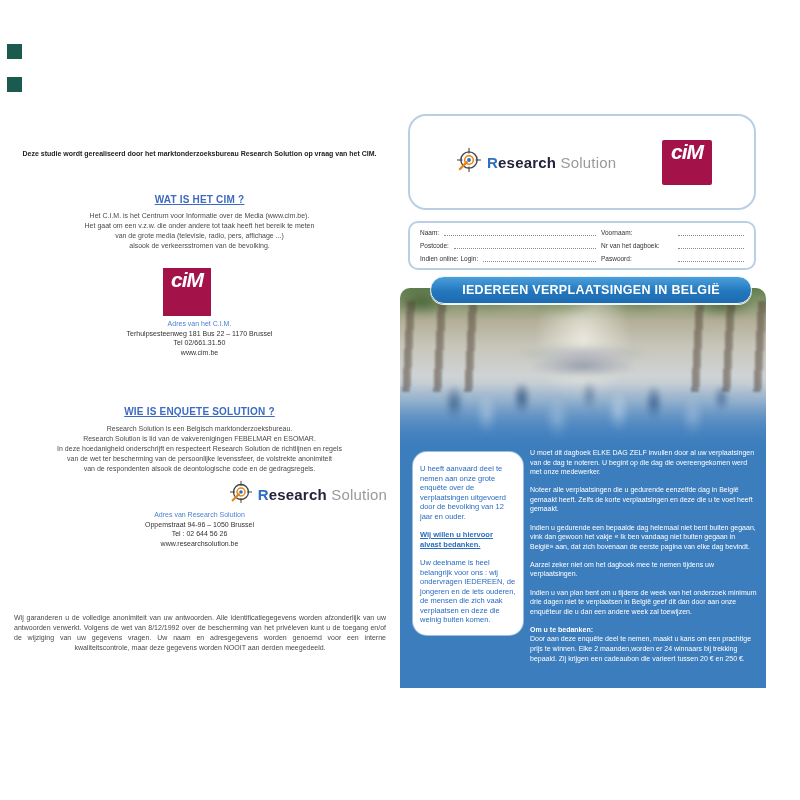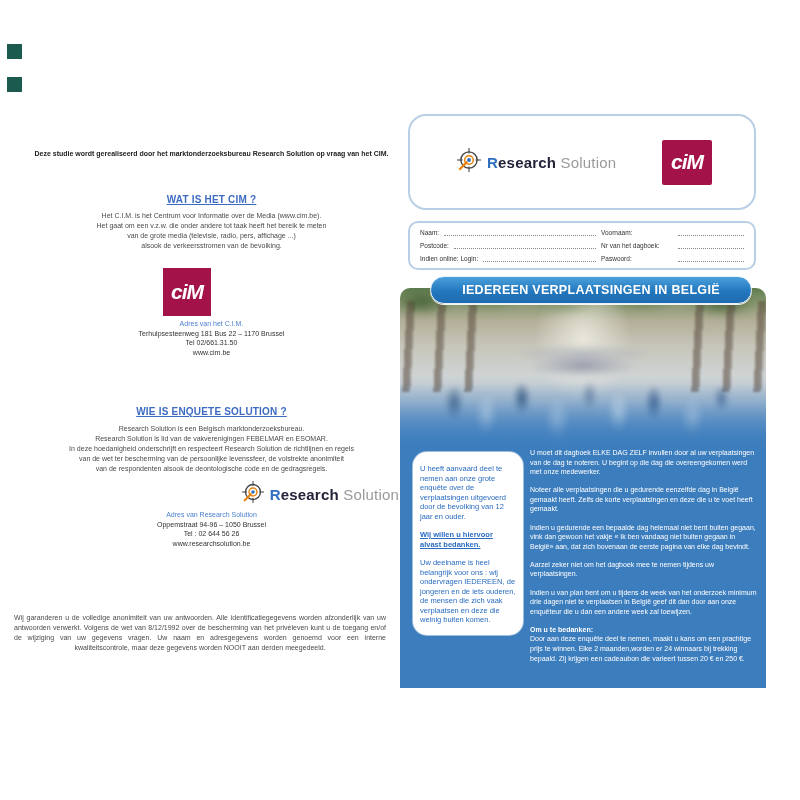--- a/index.html
+++ b/index.html
@@ -1,33 +1,33 @@
 <!DOCTYPE html>
 <html><head>
 <meta charset="utf-8">
 <style>
   html,body{margin:0;padding:0;background:#ffffff;}
   .canvas{position:relative;width:800px;height:800px;background:#fff;overflow:hidden;
           font-family:"Liberation Sans", sans-serif;color:#3a3a3a;}
   .abs{position:absolute;}
-  .center-col{position:absolute;left:24px;width:375px;text-align:center;}
+  .center-col{position:absolute;left:12px;width:375px;text-align:center;}
 
   
   .corner-mark{position:absolute;left:7px;width:15px;height:15px;background:#1b5a4e;}
   .cm1{top:44px}.cm2{top:77px}
 
   
   .intro{top:150px;font-size:7px;font-weight:bold;color:#222;white-space:nowrap;}
   .blue-heading{margin:0;font-size:10px;font-weight:bold;color:#3d6bc2;text-decoration:underline;letter-spacing:.2px;}
   .h1{top:194px}.h2{top:406px}
   .body-lines{font-size:7px;line-height:10px;color:#4a4a4a;}
   .b1{top:211px}.b2{top:424px}
   .body-lines div{white-space:nowrap;}
 
-  .cim-logo{display:flex;align-items:center;justify-content:center;background:#a31248;color:#fff;
+  .cim-logo{display:flex;align-items:flex-start;justify-content:center;background:#a31248;color:#fff;
             font-weight:bold;letter-spacing:-1px;}
   .cim-logo-left{left:163px;top:268px;width:48px;height:48px;font-size:21px;}
   .cim-logo-card{width:50px;height:45px;font-size:21px;border-radius:2px;}
   .cim-logo span{font-style:italic;}
 
   .addr{font-size:7px;line-height:9.5px;color:#333;}
   .a1{top:319px}.a2{top:510px}
   .addr-label{color:#4a7fd0;}
 
   

